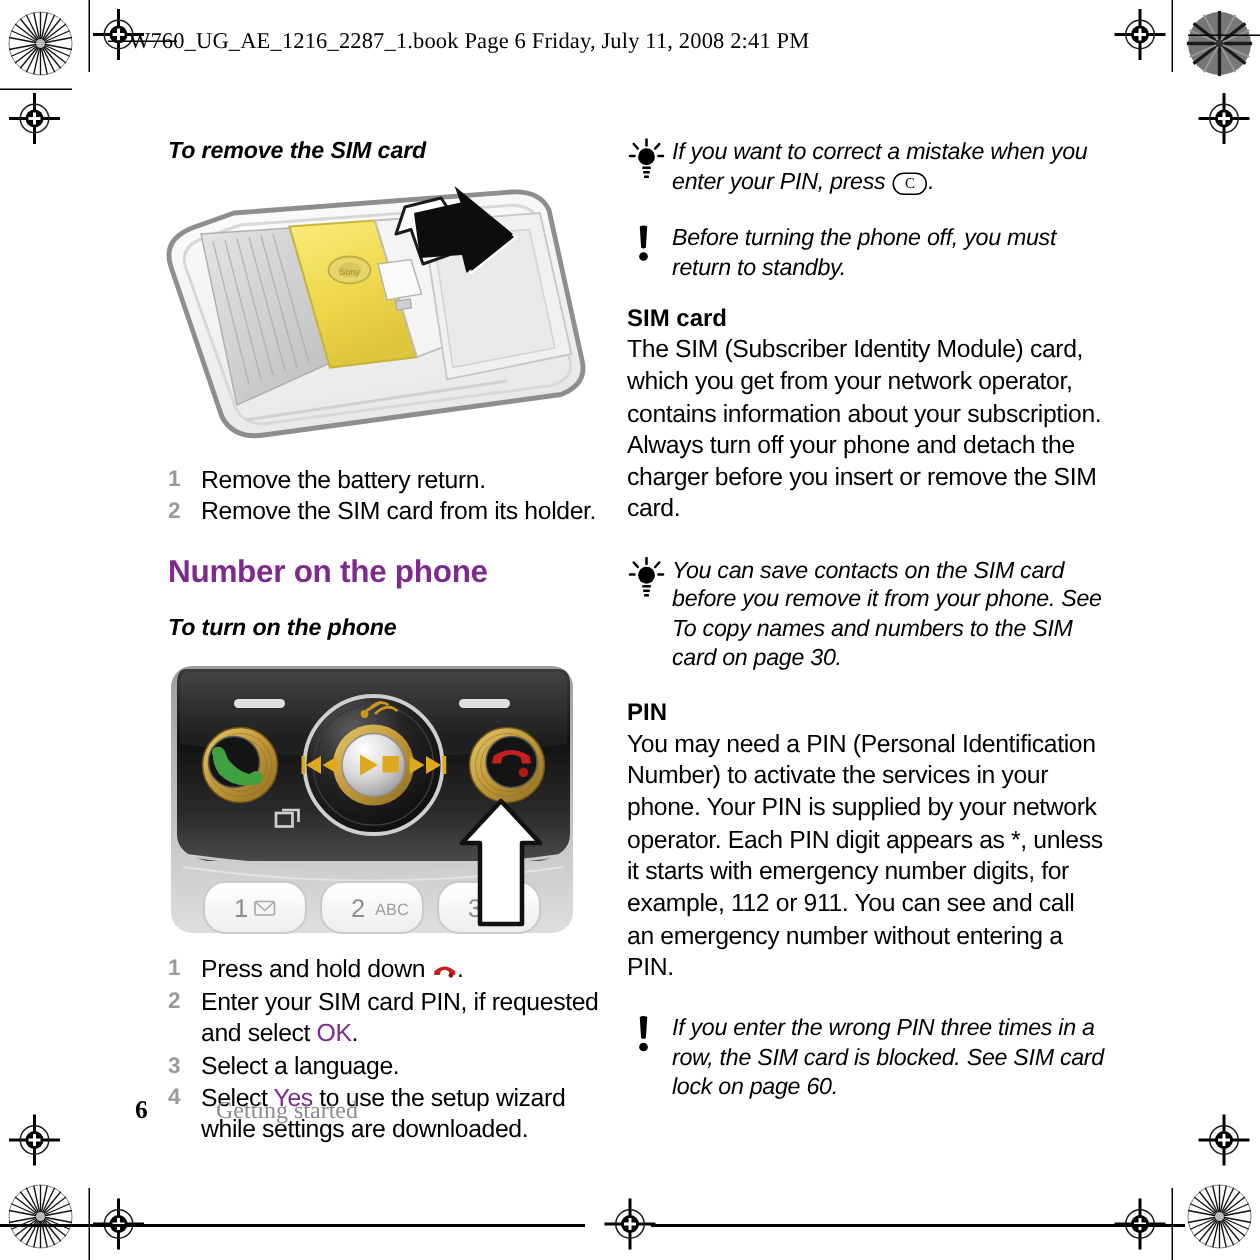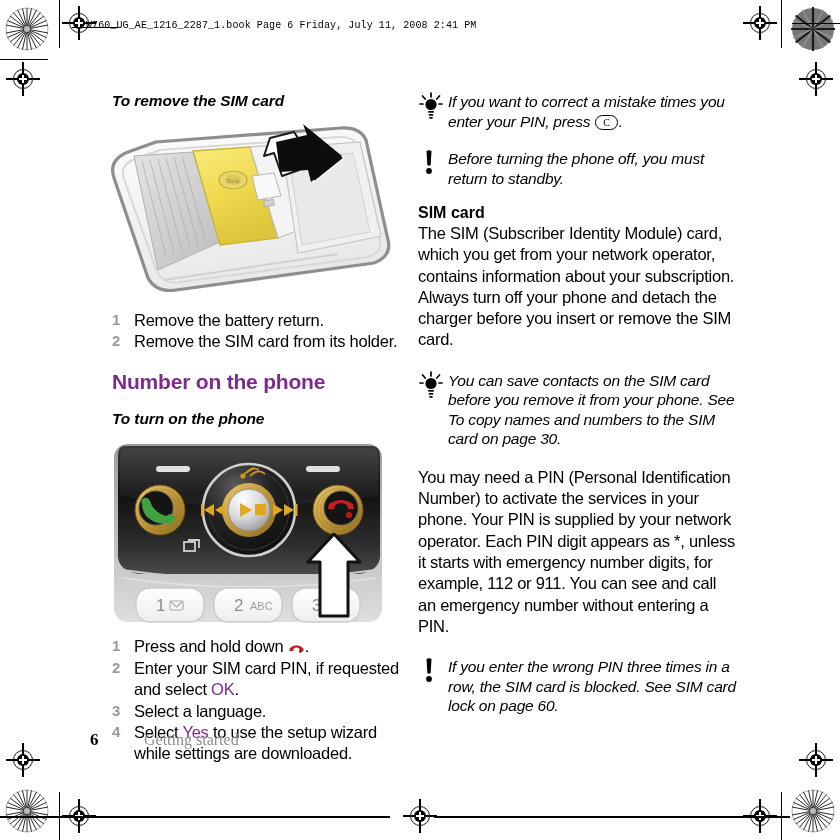--- a/index.html
+++ b/index.html
@@ -41,22 +41,22 @@
   }
 
   .starburst { position: absolute; width: 44px; height: 44px; border-radius: 50%; overflow: hidden; }
 
   .bleedline { position: absolute; background: #000; }
 
   
   .file-header {
     position: absolute;
     left: 86px; top: 20px;
-    font-family: Liberation Mono, monospace;
-    font-size: 10px;
+    font-family: Liberation Serif, serif;
+    font-size: 15px;
     color: #000;
     white-space: nowrap;
     letter-spacing: 0.1px;
   }
 
   
   .page { position: absolute; left: 0; top: 0; width: 840px; height: 840px; }
 
   .col-left  { position: absolute; left: 112px; top: 92px; width: 300px; }
   .col-right { position: absolute; left: 418px; top: 92px; width: 320px; }
@@ -615,21 +615,21 @@
             <line x1="21.5" y1="4" x2="18.8" y2="7"></line>
             <line x1="2" y1="12" x2="5" y2="12"></line>
             <line x1="24" y1="12" x2="21" y2="12"></line>
           </g>
           <circle cx="13" cy="12.5" r="5.6" fill="#000"></circle>
           <rect x="10.2" y="19" width="5.6" height="1.7" fill="#000"></rect>
           <rect x="10.8" y="22" width="4.4" height="1.7" fill="#000"></rect>
           <rect x="11.4" y="25" width="3.2" height="1.7" fill="#000"></rect>
         </svg>
       </span>
-      <span>If you want to correct a mistake times you enter your PIN, press </span><span class="ckey">C</span><span>.</span>
+      <span>If you want to correct a mistake when you enter your PIN, press </span><span class="ckey">C</span><span>.</span>
     </div>
 
     <div style="height:18px"></div>
 
     <div class="callout">
       <span class="ic">
         <svg width="26" height="30" viewBox="0 0 26 30">
           <path d="M 8.5 2 Q 11 0.5 13.5 2 L 12.6 16 Q 11 17.4 9.4 16 Z" fill="#000"></path>
           <circle cx="11" cy="22" r="2.9" fill="#000"></circle>
         </svg>
@@ -658,20 +658,21 @@
           <rect x="10.2" y="19" width="5.6" height="1.7" fill="#000"></rect>
           <rect x="10.8" y="22" width="4.4" height="1.7" fill="#000"></rect>
           <rect x="11.4" y="25" width="3.2" height="1.7" fill="#000"></rect>
         </svg>
       </span>
       <span>You can save contacts on the SIM card before you remove it from your phone. See To copy names and numbers to the SIM card on page 30.</span>
     </div>
 
     <div style="height:18px"></div>
 
+    <h4 class="bold-head">PIN</h4>
     <p class="body">You may need a PIN (Personal Identification Number) to activate the services in your phone. Your PIN is supplied by your network operator. Each PIN digit appears as *, unless it starts with emergency number digits, for example, 112 or 911. You can see and call an emergency number without entering a PIN.</p>
 
     <div style="height:20px"></div>
 
     <div class="callout">
       <span class="ic">
         <svg width="26" height="30" viewBox="0 0 26 30">
           <path d="M 8.5 2 Q 11 0.5 13.5 2 L 12.6 16 Q 11 17.4 9.4 16 Z" fill="#000"></path>
           <circle cx="11" cy="22" r="2.9" fill="#000"></circle>
         </svg>

